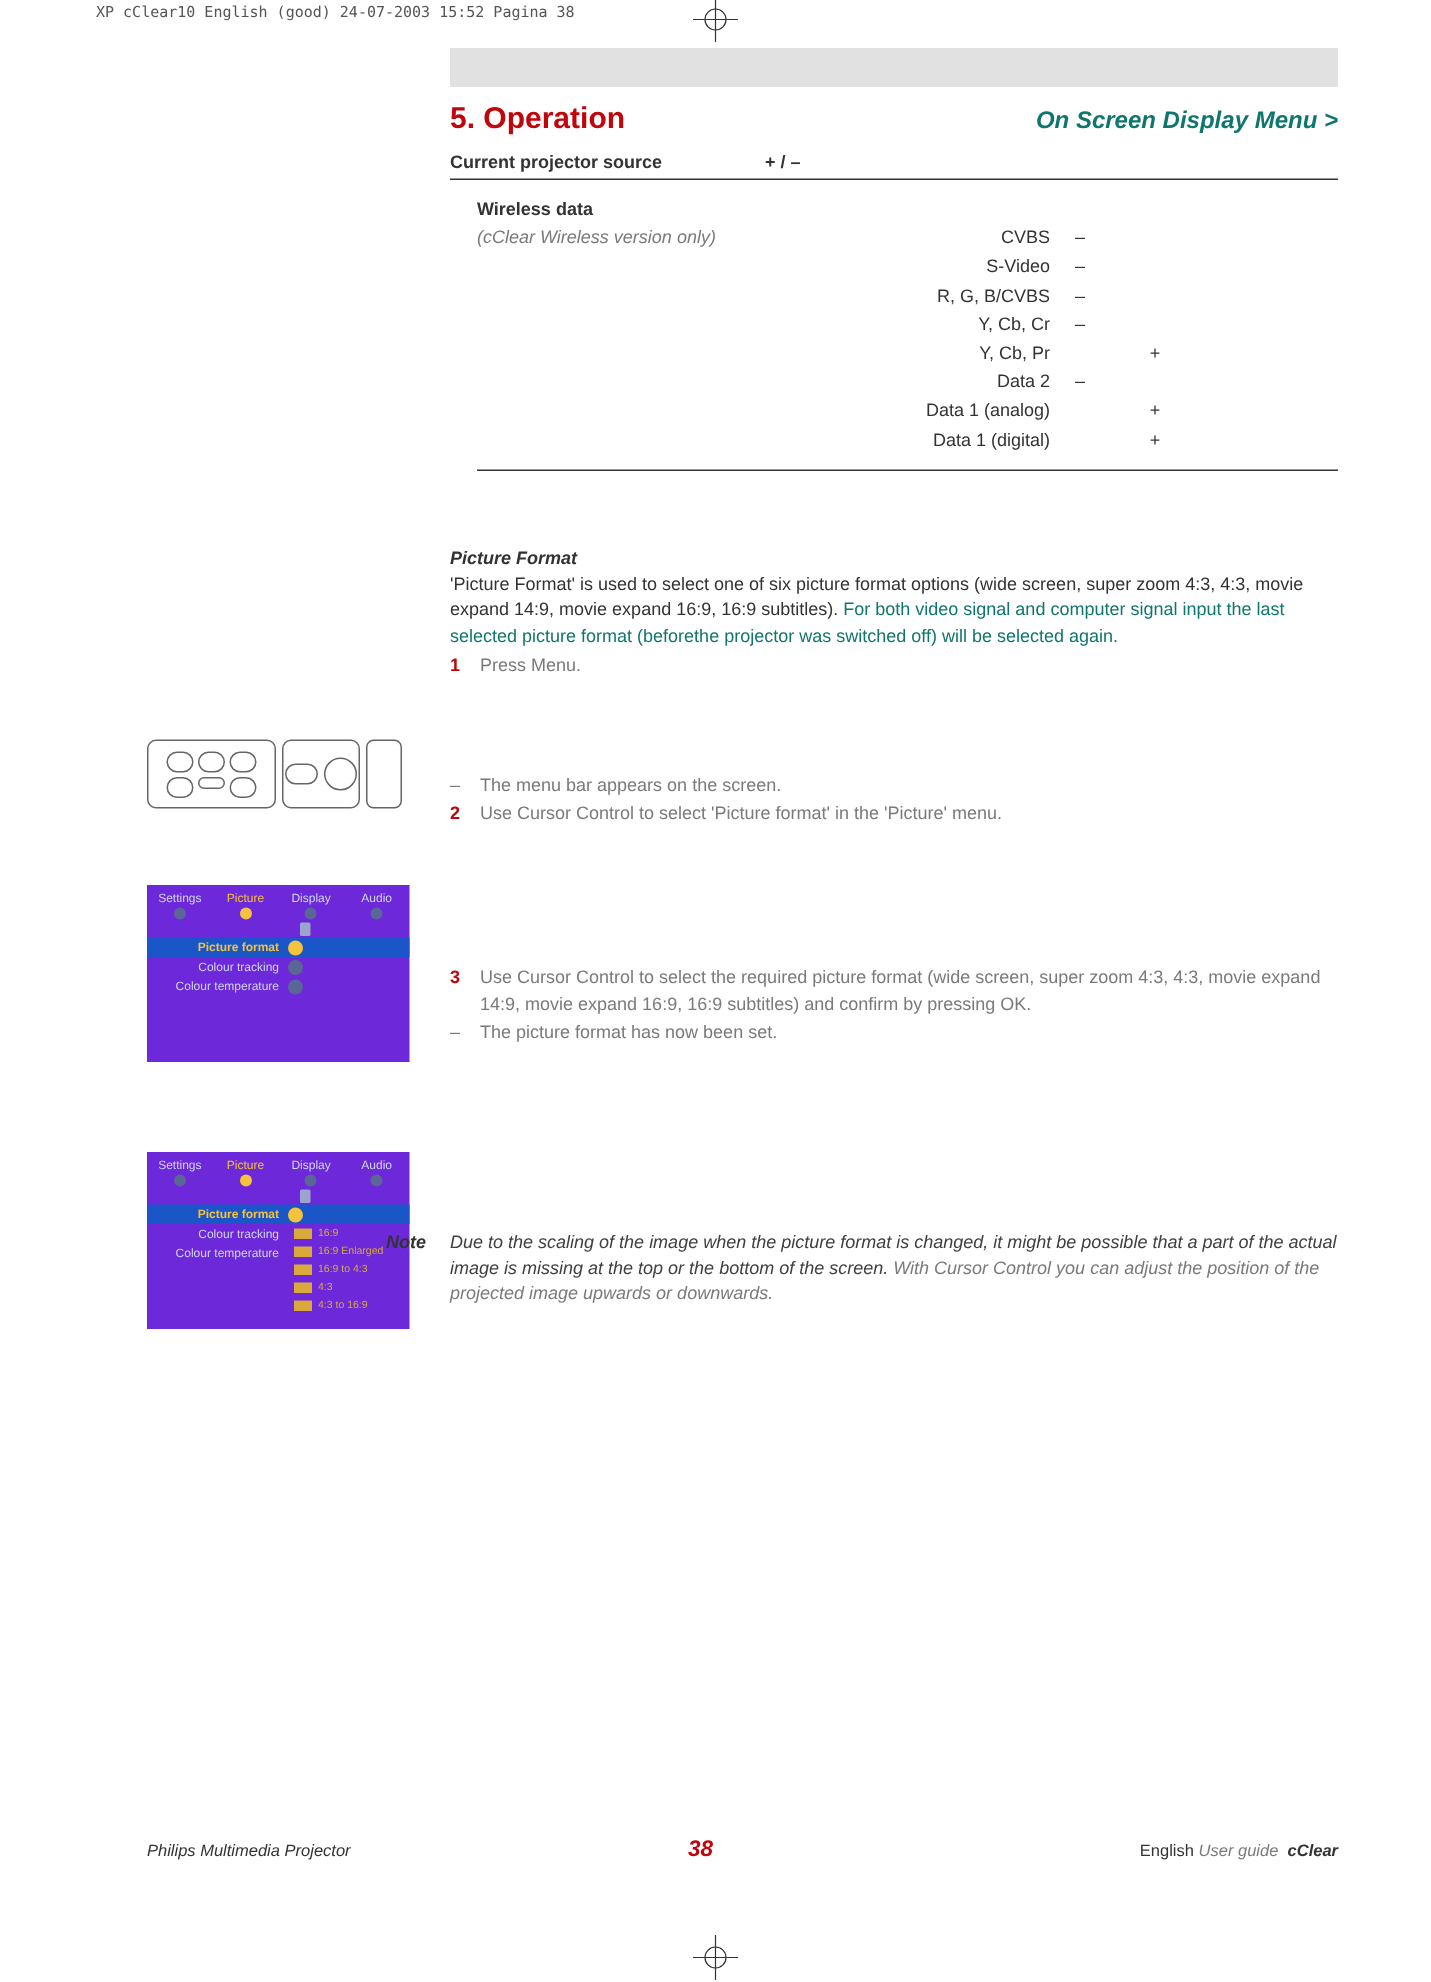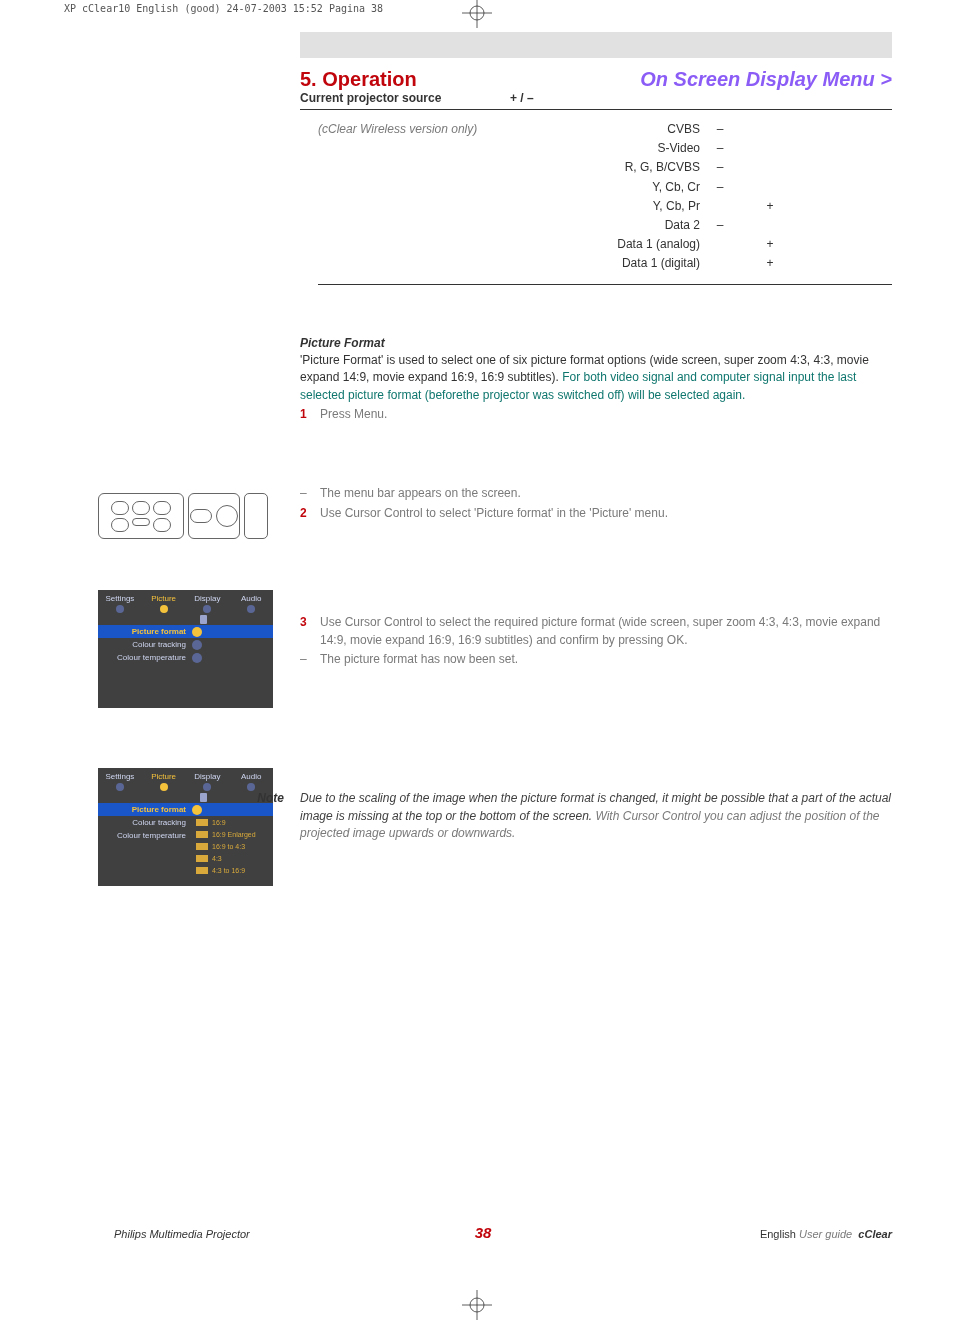--- a/index.html
+++ b/index.html
@@ -41,31 +41,32 @@
   }
   .gray-band {
     background: #e1e1e1;
     height: 26px;
     margin-bottom: 10px;
   }
   .title-row {
     display: flex;
     justify-content: space-between;
     align-items: baseline;
+    margin-bottom: 10px;
   }
   .title-left {
     color: #c1050c;
     font-weight: bold;
     font-size: 20px;
   }
   .title-right {
-    color: #8b5cf6;
+    color: #0f766e;
     font-style: italic;
     font-weight: bold;
-    font-size: 20px;
+    font-size: 16px;
     text-align: center;
   }
   .col-header-row {
     display: flex;
     font-size: 12px;
     margin-bottom: 2px;
   }
   .col-header-row .col1 { width: 210px; font-weight: bold; }
   .col-header-row .col2 { width: 230px; font-weight: bold; }
   .col-header-row .col3 { width: 80px; font-weight: bold; }
@@ -117,21 +118,21 @@
   }
   .proj-remote {
     width: 22px;
     border: 1px solid #666;
     border-radius: 5px;
     height: 44px;
   }
   .osd {
     width: 175px;
     height: 118px;
-    background: #404040;
+    background: #6d28d9;
     font-size: 8px;
     color: #cfd6f0;
   }
   .osd-tabs { display: flex; }
   .osd-tab { flex: 1; text-align: center; padding: 4px 0 2px; }
   .osd-tab.hl { color: #f5c23b; }
   .osd-dot { width: 8px; height: 8px; border-radius: 50%; background: #5a6796; margin: 2px auto 0; }
   .osd-tab.hl .osd-dot { background: #f5c23b; }
   .osd-iconrow { height: 10px; text-align: center;}
   .osd-iconrow span { display:inline-block; width:7px; height:9px; background:#9aa4cc; margin-left:36px; border-radius:1px;}
@@ -144,21 +145,21 @@
   .osd-sub { display: flex; align-items: center; height: 12px; padding-left: 98px; gap: 4px; }
   .osd-sub .rect { width: 12px; height: 7px; background: #d9aa3b; }
   .osd-sub .txt { color: #d9aa3b; font-size: 7px; }
   .note-label { font-weight: bold; font-style: italic; width: 60px; flex: none; margin-left: -60px; text-align: right; padding-right: 16px; box-sizing: border-box;}
   .note-wrap { position: relative; padding-left: 0; }
   .note-text { font-style: italic; color: #7a7a7a; line-height: 1.45; }
   .note-text .blk { color: #404040; }
   .footer {
     position: absolute;
     bottom: 80px;
-    left: 114px;
+    left: 98px;
     right: 62px;
     display: flex;
     align-items: baseline;
     font-size: 11px;
   }
   .footer .fleft { font-style: italic; color: #333; }
   .footer .fcenter { color: #c1050c; font-weight: bold; font-style: italic; font-size: 15px; margin-left: 225px; }
   .footer .fright { margin-left: auto; }
   .footer .fright .en { color: #333; }
   .footer .fright .ug { font-style: italic; color: #7a7a7a; }
@@ -291,20 +292,25 @@
   </div>
 
   <div class="col-header-row">
     <div class="col1">Current projector source</div>
     <div class="col3">+ / –</div>
   </div>
   <hr class="rule">
 
   <div class="data-block">
     <div class="data-row">
+      <div class="c1">
+        <span class="data-title">Wireless data</span>
+      </div>
+    </div>
+    <div class="data-row">
       <div class="c1"><span class="data-sub">(cClear Wireless version only)</span></div>
       <div class="c2">CVBS</div>
       <div class="c3">–</div>
       <div class="c4"></div>
     </div>
     <div class="data-row">
         <div class="c1"></div>
         <div class="c2">S-Video</div>
         <div class="c3">–</div>
         <div class="c4"></div>

